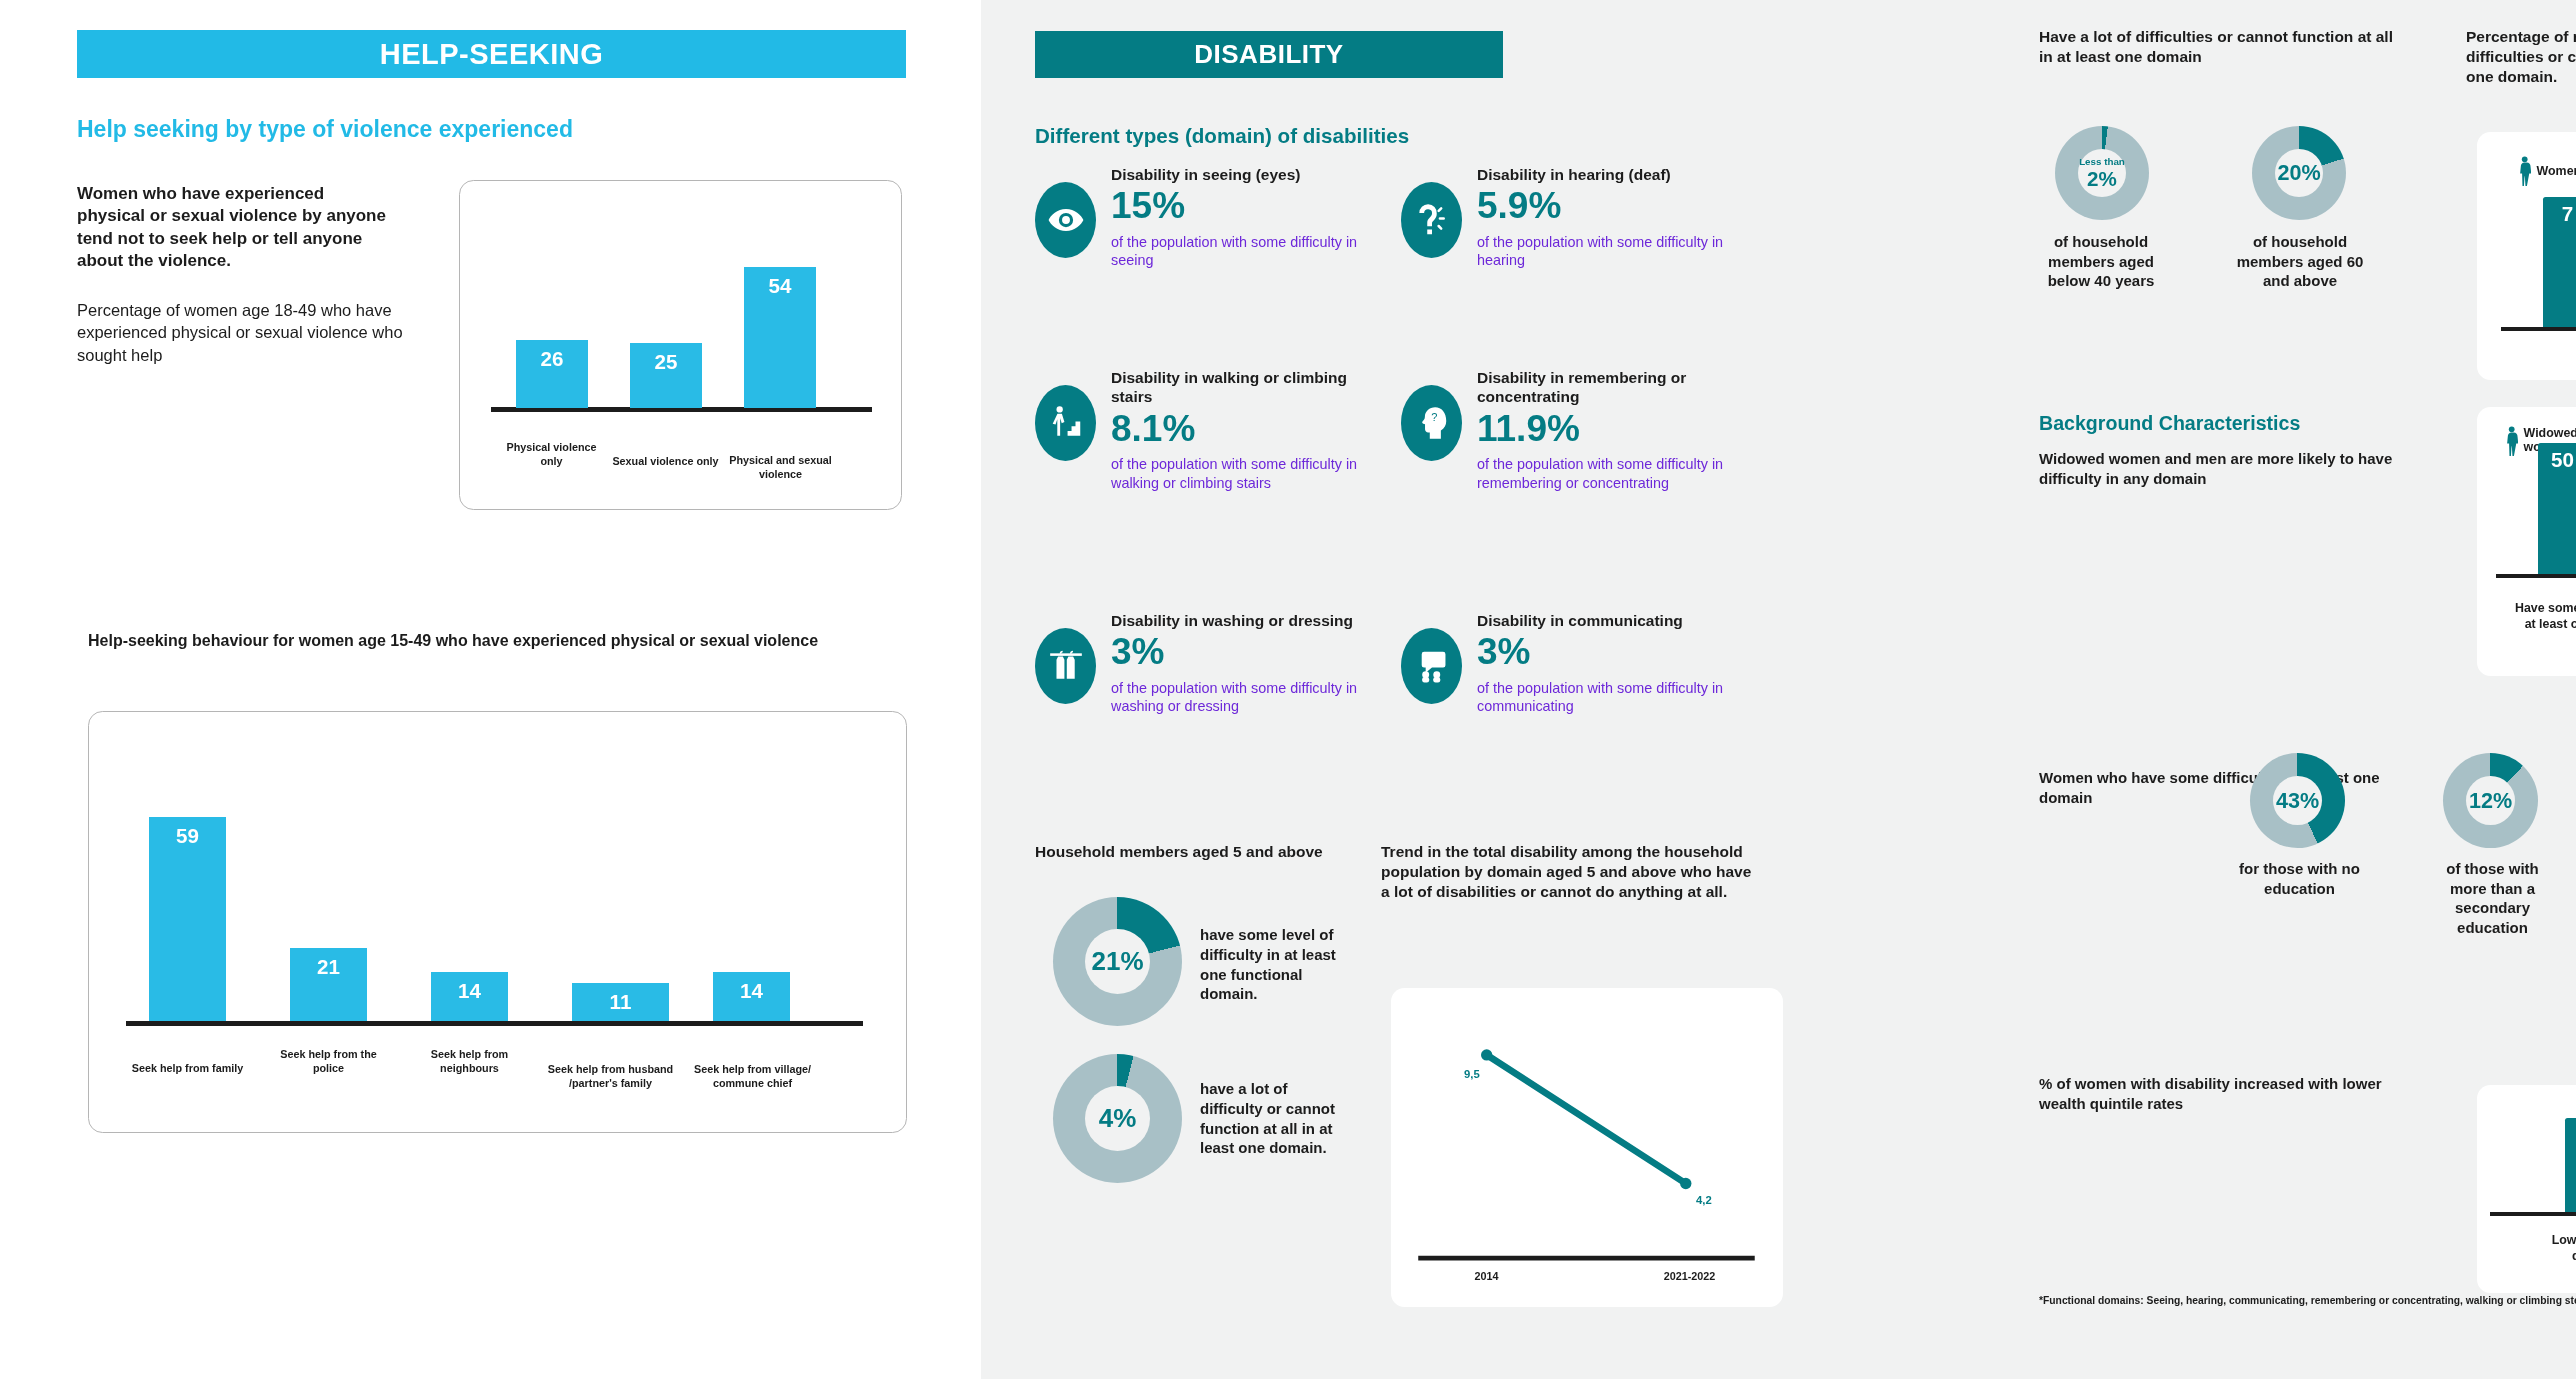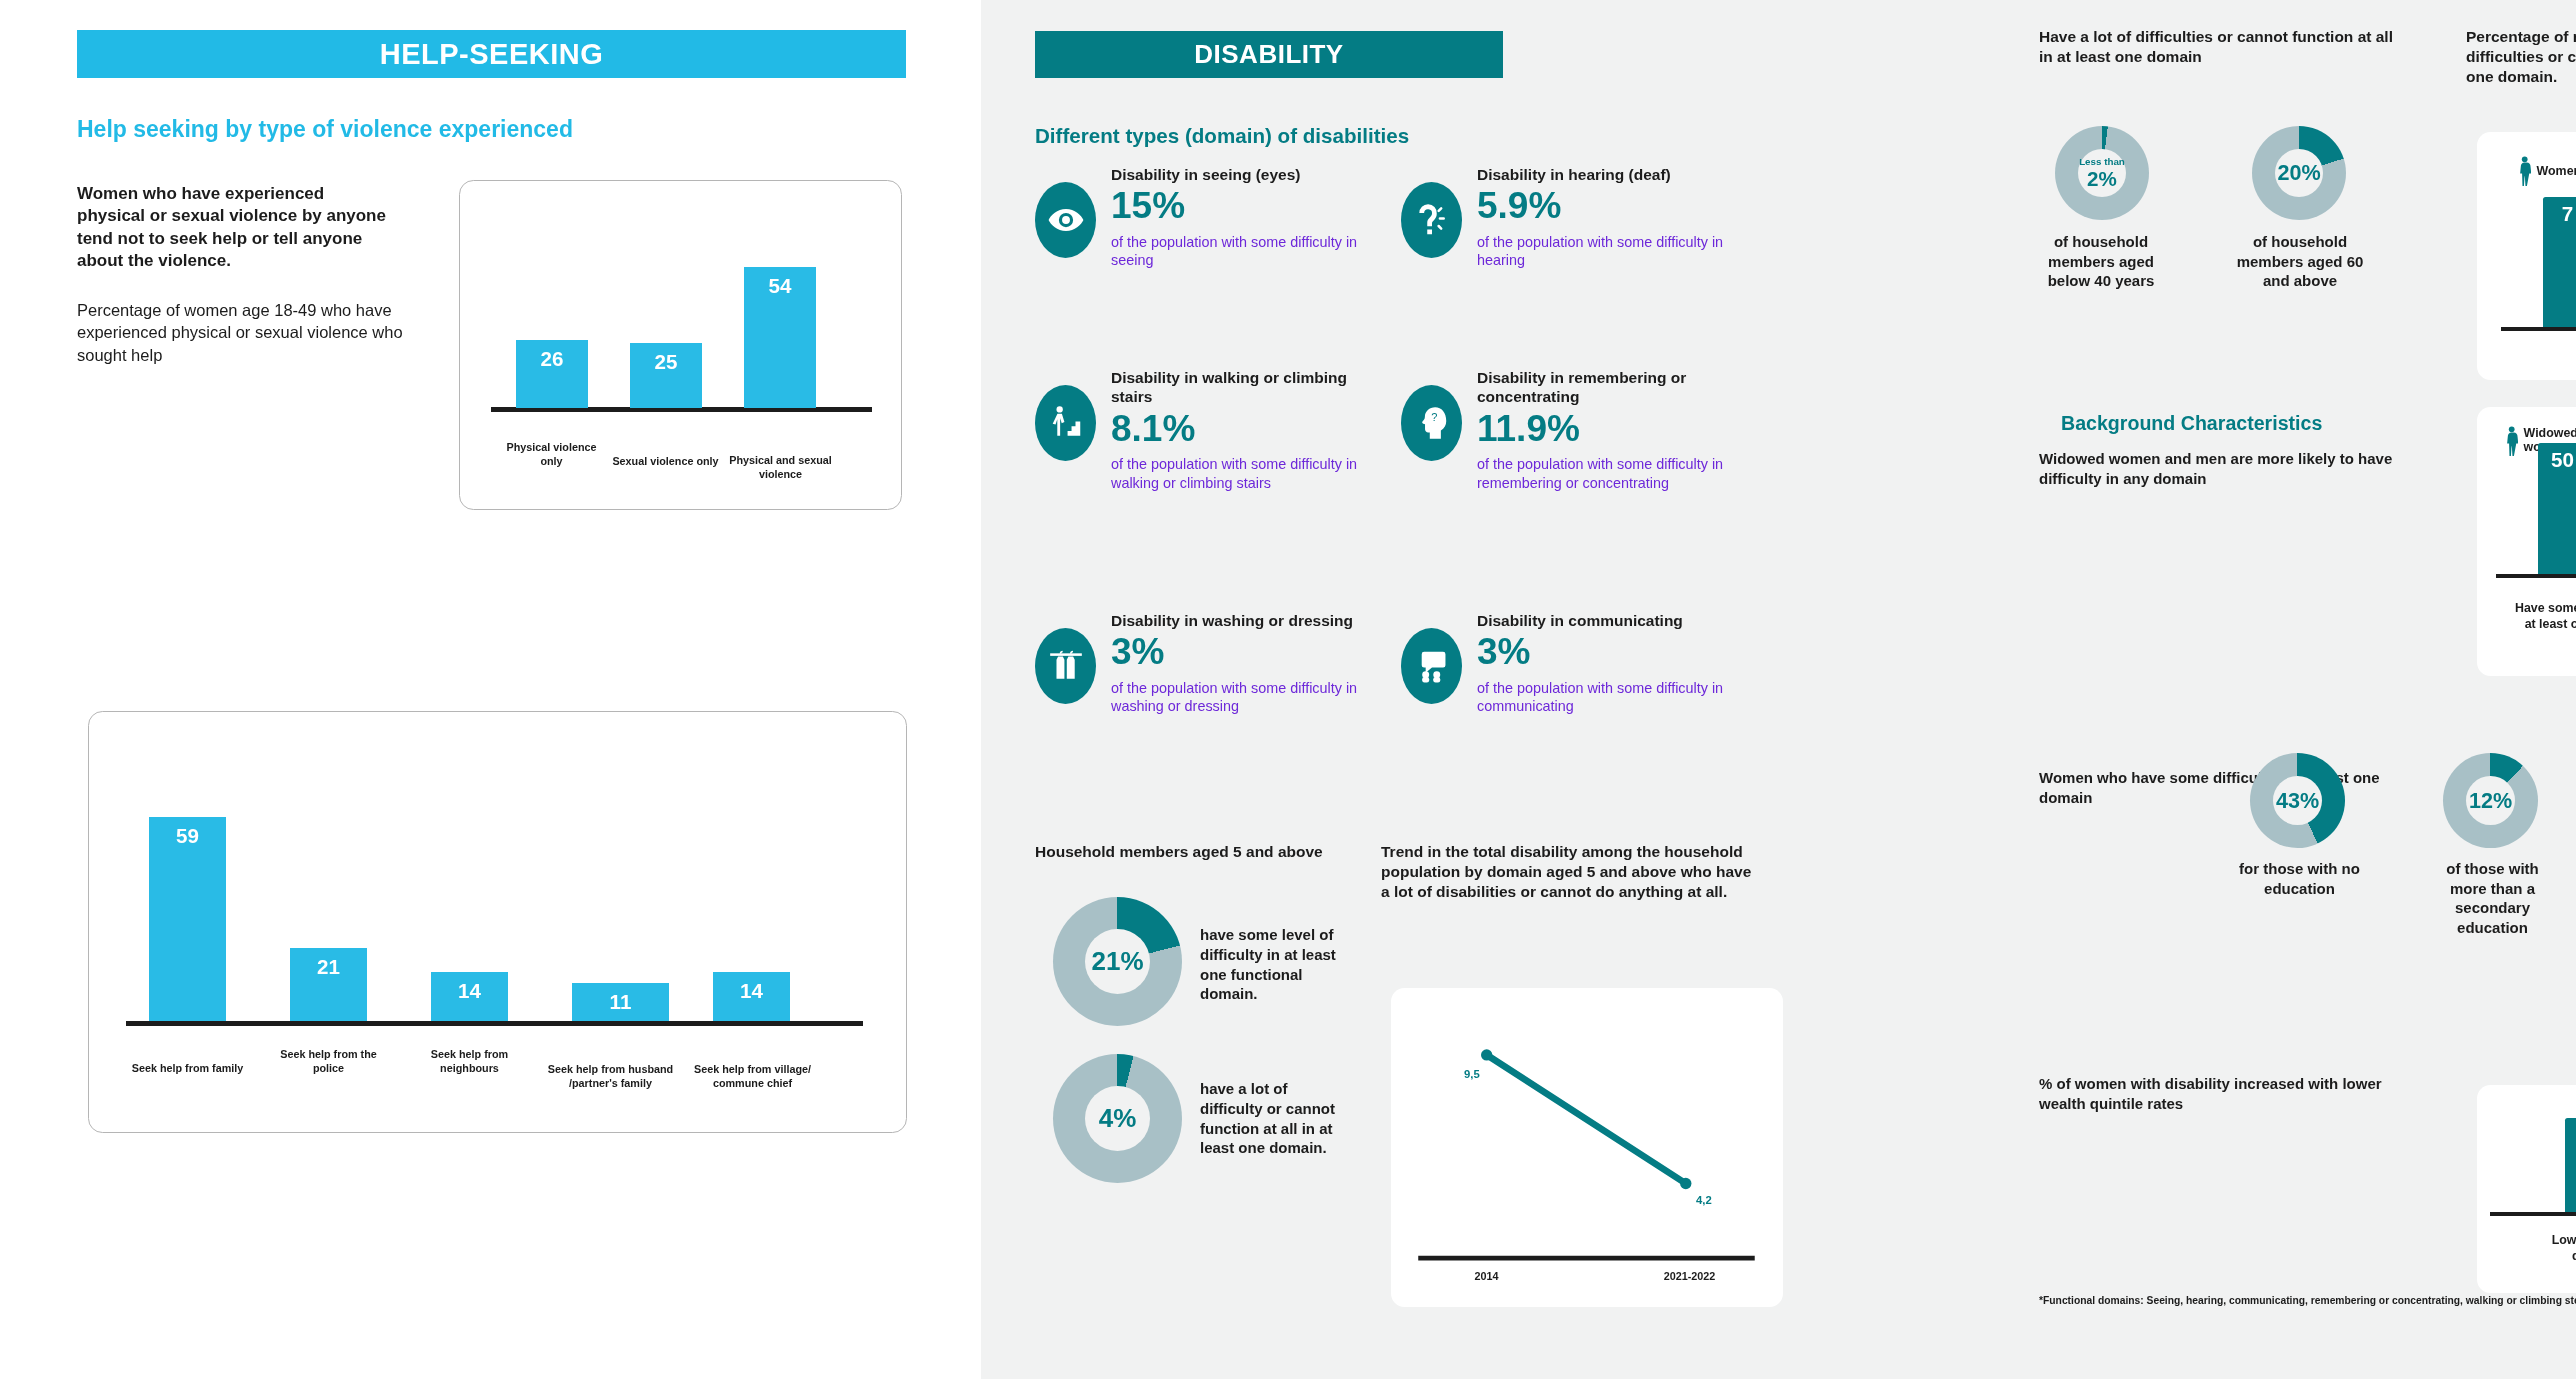--- a/index.html
+++ b/index.html
@@ -146,20 +146,21 @@
       </div>
       <div class="bar" style="left:284px; bottom:101px; width:72px; height:141px;">
         <span class="val">54</span>
       </div>
 
       <div class="tick" style="left:36px; bottom:41px; width:111px;">Physical violence only</div>
       <div class="tick" style="left:150px; bottom:41px; width:111px;">Sexual violence only</div>
       <div class="tick" style="left:265px; bottom:28px; width:111px;">Physical and sexual violence</div>
     </div>
 
+    <div class="help-sub2">Help-seeking behaviour for women age 15-49 who have experienced physical or sexual violence</div>
 
     <div class="card chart2">
       <div class="axis" style="left:37px; bottom:106px; width:737px; height:5.2px;"></div>
 
       <div class="bar" style="left:60px; bottom:111px; width:77px; height:204px;">
         <span class="val">59</span>
       </div>
       <div class="bar" style="left:201px; bottom:111px; width:77px; height:73px;">
         <span class="val">21</span>
       </div>
@@ -319,21 +320,21 @@
   <div class="donut-caption" style="left:2034px; top:232px; width:134px;">of household members aged below 40 years</div>
 
   <div class="donut" style="left:2252px; top:126px; width:94px; height:94px;
        background: conic-gradient(#047c84 0deg 72deg, #a8c0c6 72deg 360deg);">
     <div class="hole" style="left:23px; top:23px; width:48px; height:48px;">
       <span class="big" style="font-size:21.6px;">20%</span>
     </div>
   </div>
   <div class="donut-caption" style="left:2231px; top:232px; width:138px;">of household members aged 60 and above</div>
 
-  <div class="sec-head-teal" style="left:2039px; top:412px; width:381px; font-size:19.6px;margin-left:22px;">Background Characteristics</div>
+  <div class="sec-head-teal" style="left:2039px; top:412px; width:381px; font-size:19.6px;">Background Characteristics</div>
 
   <div class="sec-head" style="left:2039px; top:449px; width:361px; font-size:15px;">Widowed women and men are more likely to have difficulty in any domain</div>
 
   <div class="sec-head" style="left:2039px; top:768px; width:361px; font-size:15px;">Women who have some difficulty in at least one domain</div>
 
   <div class="donut" style="left:2250px; top:753px; width:95px; height:95px;
        background: conic-gradient(#047c84 0deg 154.8deg, #a8c0c6 154.8deg 360deg);">
     <div class="hole" style="left:23px; top:23px; width:49px; height:49px;">
       <span class="big" style="font-size:21.6px;">43%</span>
     </div>

